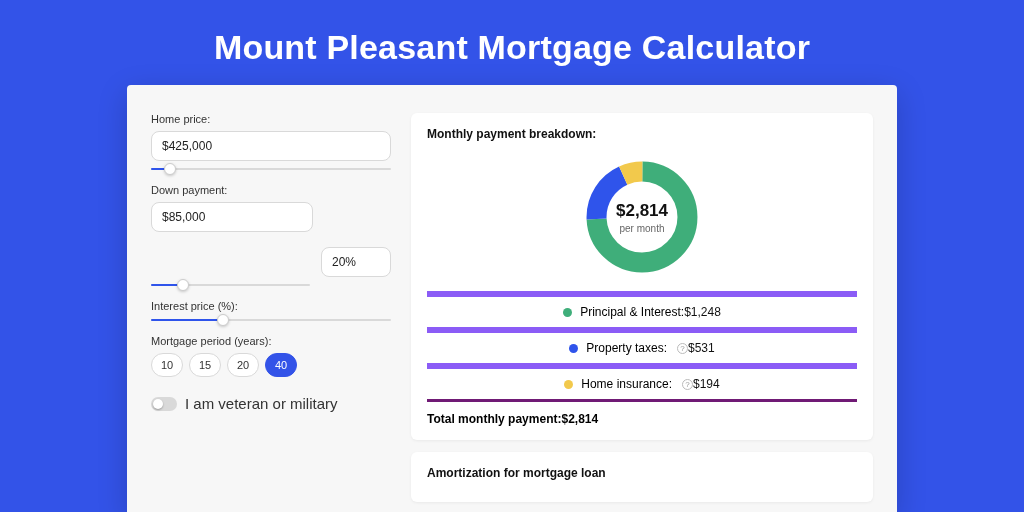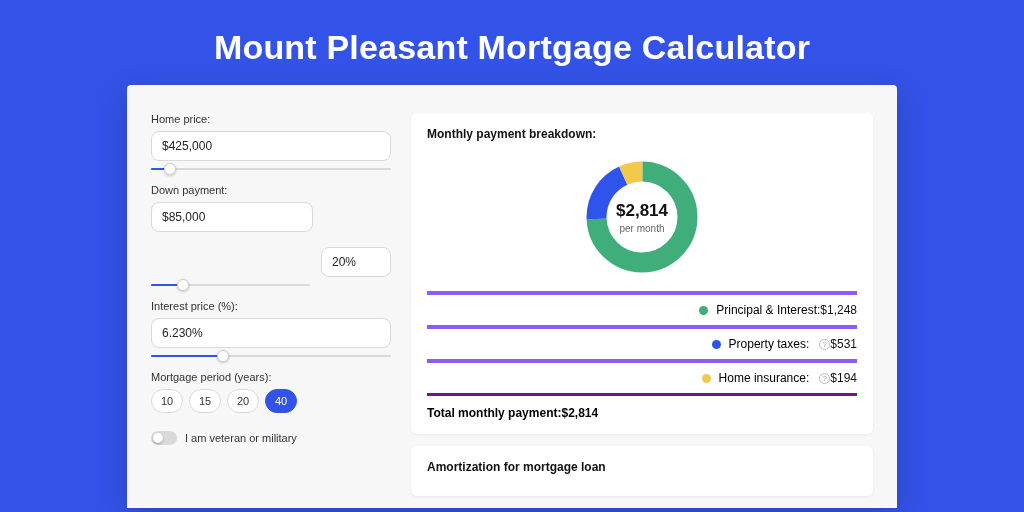--- a/index.html
+++ b/index.html
@@ -20,32 +20,32 @@
   .slider-fill { position: absolute; left: 0; top: 0; height: 2px; background: #2f54eb; border-radius: 2px; }
   .slider-thumb { position: absolute; top: 50%; width: 12px; height: 12px; background: #fff; border: 1px solid #ccc; border-radius: 50%; transform: translate(-50%, -50%); box-shadow: 0 1px 3px rgba(0,0,0,0.2); cursor: pointer; }
 
   .period-row { display: flex; gap: 6px; margin-top: 2px; }
   .period-btn { flex: 0 0 auto; min-width: 32px; height: 24px; border: 1px solid #d9d9d9; background: #fff; border-radius: 12px; font-size: 11px; color: #333; display: flex; align-items: center; justify-content: center; cursor: pointer; padding: 0 8px; }
   .period-btn.selected { background: #3353e8; color: #fff; border-color: #3353e8; }
 
   .toggle-row { display: flex; align-items: center; gap: 8px; margin-top: 18px; }
   .switch { width: 26px; height: 14px; background: #d9d9d9; border-radius: 8px; position: relative; cursor: pointer; }
   .switch::after { content: ""; position: absolute; left: 2px; top: 2px; width: 10px; height: 10px; background: #fff; border-radius: 50%; box-shadow: 0 1px 2px rgba(0,0,0,0.3); }
-  .toggle-label { font-size: 11px; color: #333; }
+  .toggle-label { font-size: 15px; color: #333; }
 
   .card { background: #fff; border-radius: 6px; padding: 14px 16px 12px; box-shadow: 0 1px 3px rgba(0,0,0,0.06); margin-bottom: 12px; }
   .card-title { font-size: 12px; font-weight: 700; color: #111; margin-bottom: 10px; }
 
   .donut-wrap { display: flex; justify-content: center; padding: 6px 0 14px; }
   .donut { position: relative; width: 120px; height: 120px; }
   .donut-center { position: absolute; inset: 0; display: flex; flex-direction: column; align-items: center; justify-content: center; }
   .donut-center .amount { font-size: 17px; font-weight: 700; color: #111; }
   .donut-center .per { font-size: 10px; color: #666; margin-top: 2px; }
 
-  .legend-row { display: flex; align-items: center; justify-content: flex-end; padding: 8px 0; border-top: 4px solid #8b5cf6; font-size: 12px; }
+  .legend-row { display: flex; align-items: center; justify-content: center; padding: 8px 0; border-top: 6px solid #8b5cf6; font-size: 12px; }
   .legend-row:first-of-type { border-top: none; }
   .legend-left { display: flex; align-items: center; gap: 8px; }
   .dot { width: 9px; height: 9px; border-radius: 50%; flex-shrink: 0; }
   .dot.green { background: #3fae7a; }
   .dot.blue { background: #2f54eb; }
   .dot.yellow { background: #f2c94c; }
   .info-icon { width: 11px; height: 11px; border: 1px solid #bbb; border-radius: 50%; display: inline-flex; align-items: center; justify-content: center; font-size: 8px; color: #999; margin-left: 2px; }
   .legend-val { color: #111; }
   .total-row { display: flex; justify-content: flex-start; padding: 10px 0 2px; border-top: 3px solid #701a75; font-weight: 700; font-size: 12px; }
 
@@ -77,21 +77,20 @@
         <input class="text-input pct" value="20%" style="">
       </div>
       <div class="slider-track" style="width:159px">
         <div class="slider-fill" style="width:20%"></div>
         <div class="slider-thumb" style="left:20%"></div>
       </div>
     </div>
 
     <div class="field">
       <label class="label">Interest price (%):</label>
-      <input class="text-input" value="6.230%" style="">
       <div class="slider-track">
         <div class="slider-fill" style="width:30%"></div>
         <div class="slider-thumb" style="left:30%"></div>
       </div>
     </div>
 
     <div class="field">
       <label class="label">Mortgage period (years):</label>
       <div class="period-row">
         <div class="period-btn">10</div>

